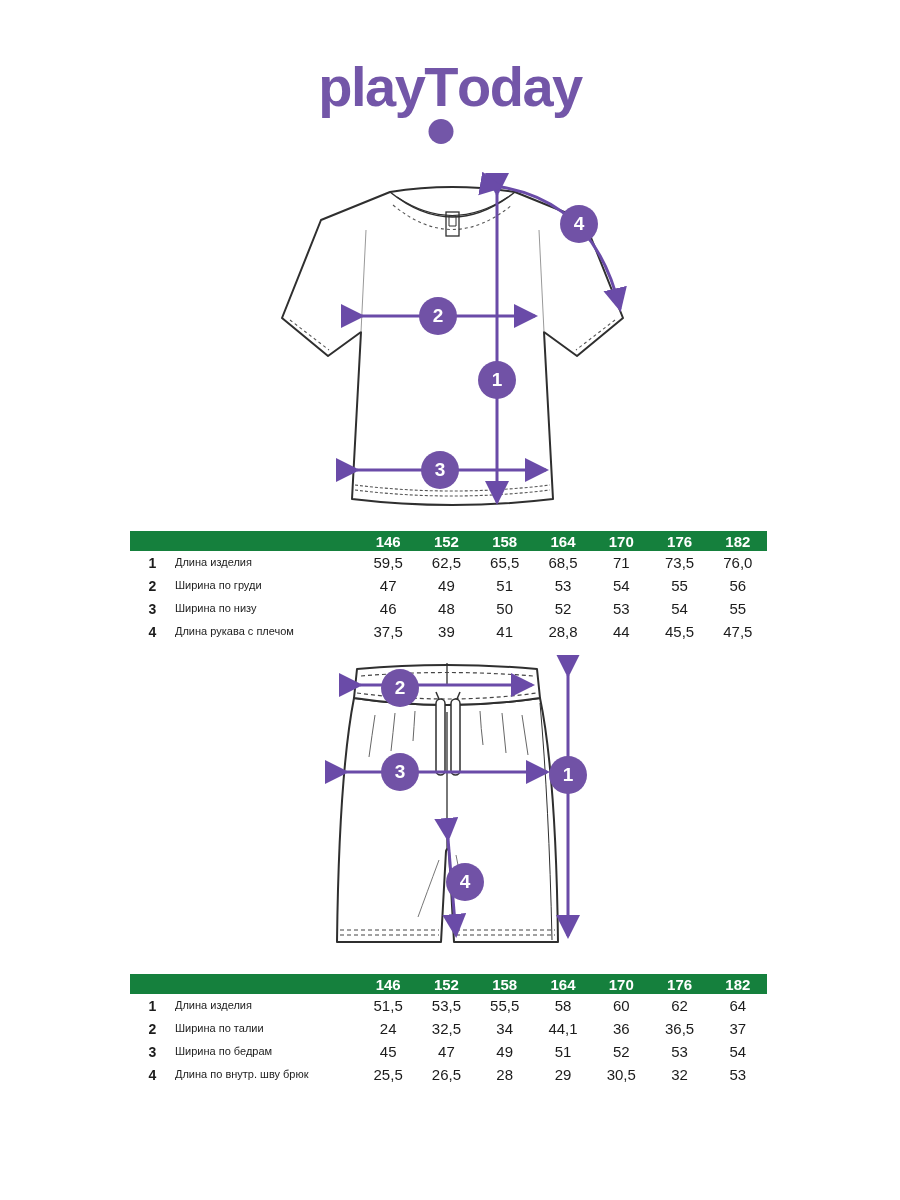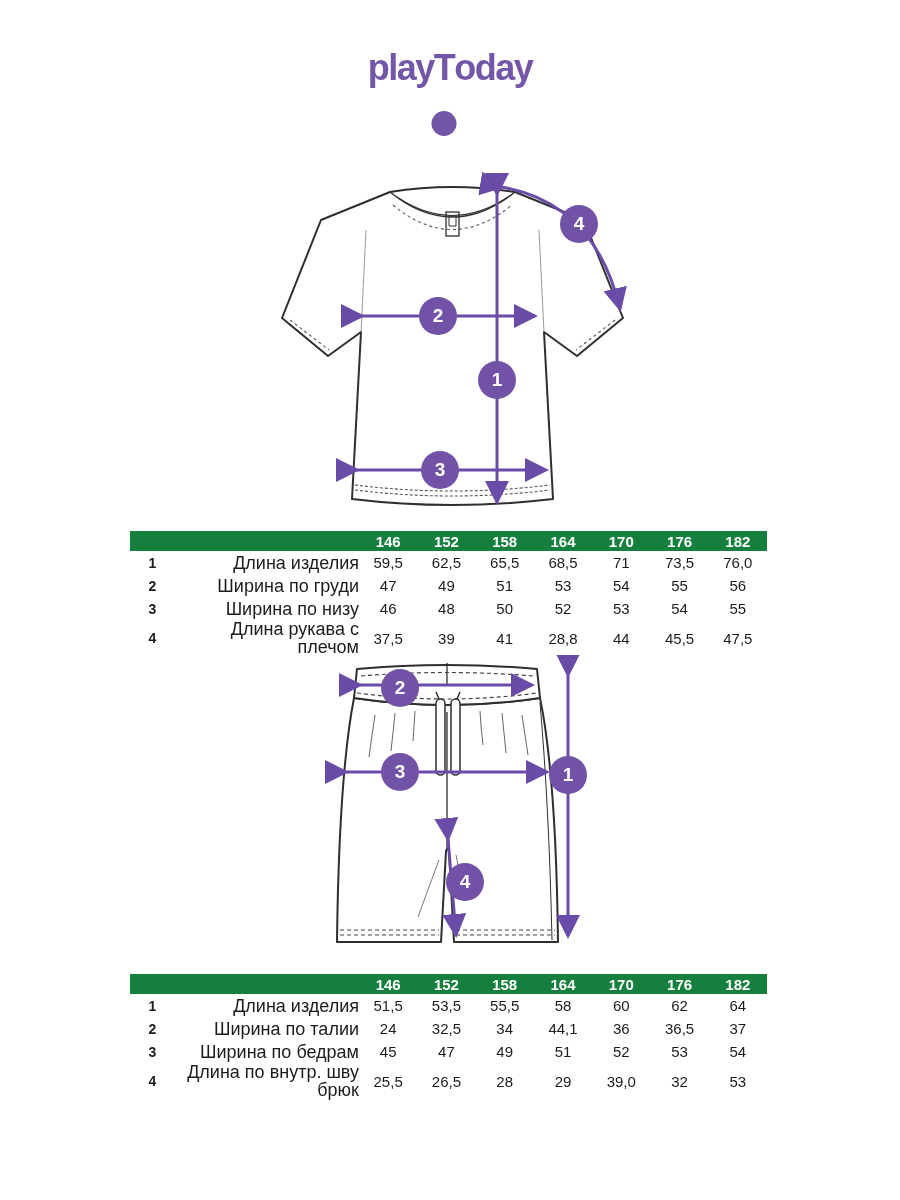--- a/index.html
+++ b/index.html
@@ -1,21 +1,21 @@
 <!DOCTYPE html>
 <html><head>
 <meta charset="utf-8">
 <style>
   html,body { margin:0; padding:0; background:#fff; }
   body { width:900px; height:1200px; font-family:"Liberation Sans", sans-serif; }
   .page { position:relative; width:900px; height:1200px; background:#fff; overflow:hidden; }
 
   
-  .logo { position:absolute; top:48px; left:0; width:100%; text-align:center;
-          font-weight:bold; font-size:36px; letter-spacing:-1.5px; color:#7356a8; line-height:1.1; }
+  .logo { position:absolute; top:56px; left:0; width:100%; text-align:center;
+          font-weight:bold; font-size:56px; letter-spacing:-1.5px; color:#7356a8; line-height:1.1; }
   .logo .tee { position:relative; display:inline-block; }
   .logo .dot { position:absolute; left:50%; top:63px; width:25px; height:25px;
                border-radius:50%; background:#7356a8; transform:translateX(-50%); }
 
   
   .drawing { position:absolute; }
   #tshirt-drawing { left:265px; top:168px; width:380px; height:352px; }
   #shorts-drawing { left:290px; top:655px; width:300px; height:300px; }
   .drawing svg { position:absolute; left:0; top:0; }
 
@@ -26,21 +26,21 @@
   
   .size-table { position:absolute; left:130px; width:637px; }
   #tshirt-table { top:531px; }
   #shorts-table { top:974px; }
   .trow { display:grid; grid-template-columns:45px 184px repeat(7,1fr);
           align-items:center; height:23px; }
   .trow.thead { background:#15803d; height:20px; }
   .thead .cell { color:#fff; font-weight:bold; font-size:15px; }
   .cell { font-size:15px; color:#1c1c1c; line-height:1; }
   .cnum { text-align:center; font-weight:bold; font-size:14px; }
-  .clabel { text-align:right; font-size:18px; }
+  .clabel { text-align:left; font-size:11px; }
   .cval { text-align:center; }
 </style>
 </head>
 <body>
 
 <div class="page">
 
   <div class="logo">
     <span>play</span><span class="tee"><span>T</span><span class="dot"></span></span><span>oday</span>
   </div>
@@ -233,19 +233,19 @@
         <div class="cell cval">53</div>
         <div class="cell cval">54</div>
       </div>
       <div class="trow">
         <div class="cell cnum">4</div>
         <div class="cell clabel">Длина по внутр. шву брюк</div>
         <div class="cell cval">25,5</div>
         <div class="cell cval">26,5</div>
         <div class="cell cval">28</div>
         <div class="cell cval">29</div>
-        <div class="cell cval">39,0</div>
+        <div class="cell cval">30,5</div>
         <div class="cell cval">32</div>
         <div class="cell cval">53</div>
       </div>
     </section>
 
 </div>
 
 </body></html>

